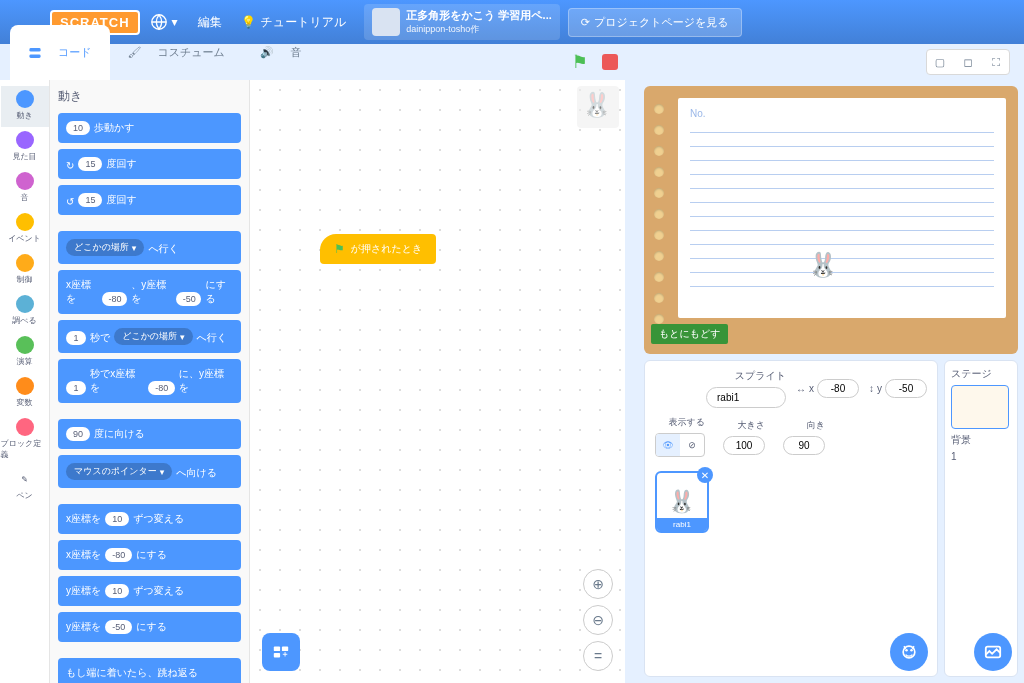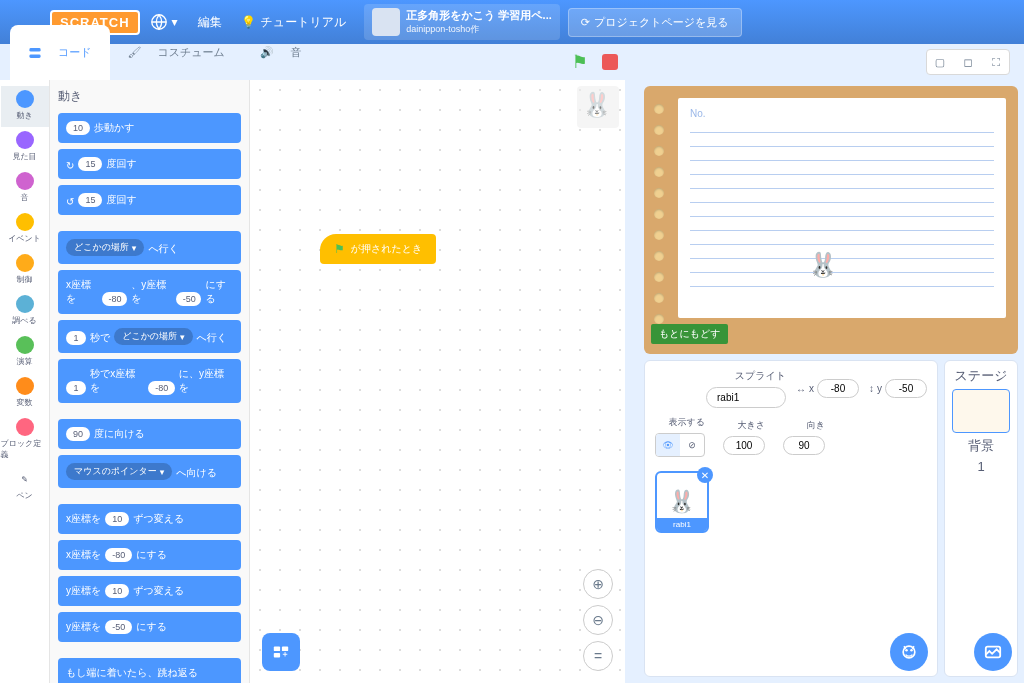--- a/index.html
+++ b/index.html
@@ -71,21 +71,21 @@
     .coord-input { border: 1px solid #ccc; border-radius: 14px; padding: 3px 8px; font-size: 10px; width: 42px; text-align: center; }
     .info-row2 { display: flex; align-items: center; gap: 18px; font-size: 9px; color: #575e75; }
     .info-group { display: flex; flex-direction: column; gap: 4px; align-items: flex-end; }
     .vis-btns { display: flex; border: 1px solid #ccc; border-radius: 4px; overflow: hidden; }
     .vis-btn { width: 24px; height: 22px; display: flex; align-items: center; justify-content: center; cursor: pointer; }
     .vis-btn.active { background: #e5f0ff; color: #4d97ff; }
     .sprite-list { flex: 1; display: flex; gap: 6px; padding-top: 6px; }
     .sprite-card { width: 54px; height: 62px; border: 2px solid #4d97ff; border-radius: 6px; background: #fff; display: flex; flex-direction: column; align-items: center; justify-content: center; position: relative; font-size: 8px; cursor: pointer; }
     .sprite-card-del { position: absolute; top: -6px; right: -6px; width: 16px; height: 16px; background: #4d97ff; color: white; border-radius: 50%; display: flex; align-items: center; justify-content: center; font-size: 10px; }
     .sprite-card-label { background: #4d97ff; color: white; width: 100%; text-align: center; padding: 2px 0; border-radius: 0 0 3px 3px; position: absolute; bottom: 0; }
-    .stage-pane { width: 74px; background: #fff; border-radius: 6px; border: 1px solid #d9e3f2; padding: 6px; display: flex; flex-direction: column; align-items: center; gap: 4px; font-size: 13px; color: #575e75; }
+    .stage-pane { width: 74px; background: #fff; border-radius: 6px; border: 1px solid #d9e3f2; padding: 6px; display: flex; flex-direction: column; gap: 4px; font-size: 10px; color: #575e75; }
     .stage-thumb { width: 58px; height: 44px; border: 1px solid #4d97ff; border-radius: 4px; background: #fef8ec; }
     .fab { position: absolute; bottom: 12px; width: 38px; height: 38px; background: #4d97ff; color: white; border-radius: 50%; display: flex; align-items: center; justify-content: center; cursor: pointer; font-size: 16px; }
     .fab.sprite-fab { right: 96px; }
     .fab.stage-fab { right: 12px; }
     
     
     .palette::-webkit-scrollbar { width: 8px; }
     .palette::-webkit-scrollbar-thumb { background: #ccc; border-radius: 4px; }
     
     

